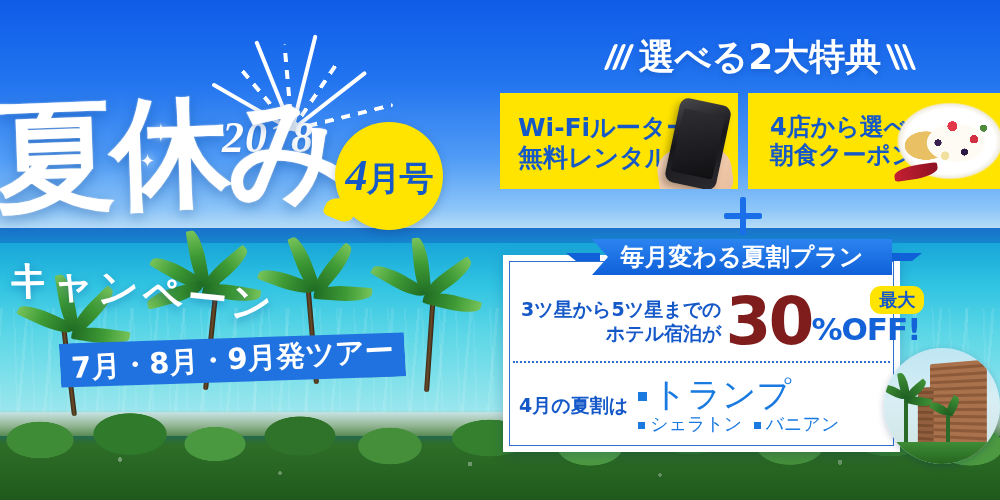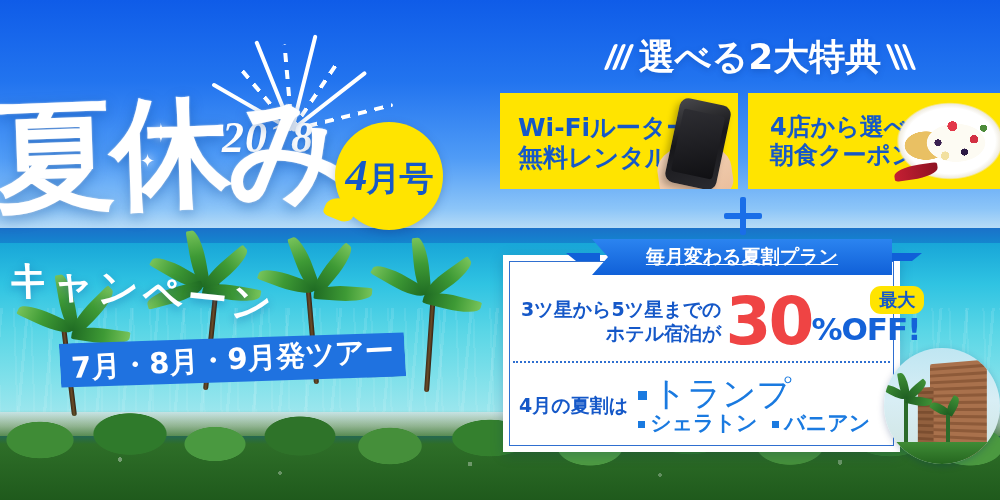--- a/index.html
+++ b/index.html
@@ -213,57 +213,57 @@
     content:""; position:absolute; left:6px; top:6px; right:6px; bottom:6px;
     border:1.5px solid #2f6fd0; pointer-events:none;
   }
   .plan-ribbon{
     position:absolute; left:592px; top:239px; width:300px; height:36px;
     background:linear-gradient(180deg,#2b84f0,#1060d8);
     clip-path:polygon(0 0,100% 0,100% 100%,calc(100% - 16px) 50%,100% 100%,0 100%,16px 50%,0 0);
     display:flex; align-items:center; justify-content:center; z-index:6;
     box-shadow:0 2px 5px rgba(5,40,100,.28);
   }
-  .plan-ribbon span{ color:#fff; font-size:19px; font-weight:700; font-family:"DejaVu Sans",sans-serif; white-space:nowrap;text-decoration:underline; }
+  .plan-ribbon span{ color:#fff; font-size:24px; font-weight:700; font-family:"DejaVu Sans",sans-serif; white-space:nowrap; }
   .ribbon-wing{ position:absolute; top:253px; width:34px; height:8px; background:#1060d8; z-index:5; }
   .ribbon-wing.l{ left:566px; clip-path:polygon(0 0,100% 0,100% 100%,10px 100%); }
   .ribbon-wing.r{ left:888px; clip-path:polygon(0 0,100% 0,24px 100%,0 100%); }
 
   .panel-top{
     position:absolute; left:0; top:34px; width:100%; height:66px;
     display:flex; align-items:center; padding-left:18px;
   }
   .pt-text{
     color:#1558c8; font-family:"DejaVu Sans",sans-serif; font-weight:700;
     font-size:19px; line-height:1.25; white-space:nowrap; text-align:right;
   }
   .pt-text .l2{ display:block; }
   .big-off{ position:relative; display:flex; align-items:flex-end; margin-left:4px; }
   .big-num{
-    font-size:66px; font-weight:700; color:#ef4444; font-family:"DejaVu Sans",sans-serif;
+    font-size:66px; font-weight:700; color:#7f1d1d; font-family:"DejaVu Sans",sans-serif;
     line-height:.92; letter-spacing:-3px;
   }
   .off-tail{ font-size:31px; font-weight:700; color:#1462d8; font-family:"DejaVu Sans",sans-serif; padding-bottom:5px; letter-spacing:-1px; }
   .max-badge{
     position:absolute; right:-4px; top:-6px; background:#ffe400; color:#1558c8;
     font-size:18px; font-weight:700; font-family:"DejaVu Sans",sans-serif;
     padding:2px 9px; border-radius:11px; white-space:nowrap; z-index:3;margin-left:48px;
   }
   .divider{
     position:absolute; left:10px; right:10px; top:106px; height:0;
     border-top:2px dotted #2f6fd0;
   }
   .panel-bottom{
     position:absolute; left:0; top:112px; width:100%; height:78px;
     display:flex; align-items:center; padding-left:16px;
   }
   .pb-label{ color:#1558c8; font-size:19px; font-weight:700; font-family:"DejaVu Sans",sans-serif; white-space:nowrap; }
   .hotels{ margin-left:10px; }
   .hotel-main{ color:#1a7ae0; font-size:34px; font-weight:400; font-family:"DejaVu Sans",sans-serif; white-space:nowrap; line-height:1.05; }
-  .hotel-sub{ color:#1a7ae0; font-size:21px; font-weight:700; font-family:"DejaVu Sans",sans-serif; white-space:nowrap; line-height:1.2; }
+  .hotel-sub{ color:#1a7ae0; font-size:18px; font-weight:400; font-family:"DejaVu Sans",sans-serif; white-space:nowrap; line-height:1.2; }
   .sq{ display:inline-block; width:9px; height:9px; background:#1a7ae0; margin-right:5px; vertical-align:middle; }
   .sq.sm{ width:7px; height:7px; }
 
   .hotel-photo{
     position:absolute; left:884px; top:348px; width:116px; height:116px; border-radius:50%;
     overflow:hidden; z-index:7; box-shadow:0 2px 7px rgba(5,40,100,.25);
     background:
       linear-gradient(180deg,#bfe6f2 0%,#d8eef5 45%,#cfe3df 100%);
   }
   .hotel-photo .bldg{

